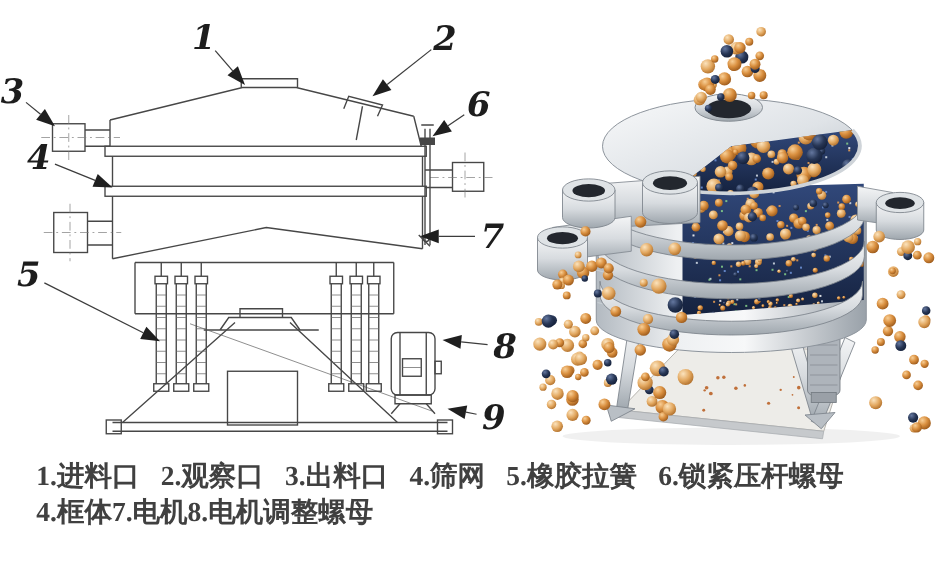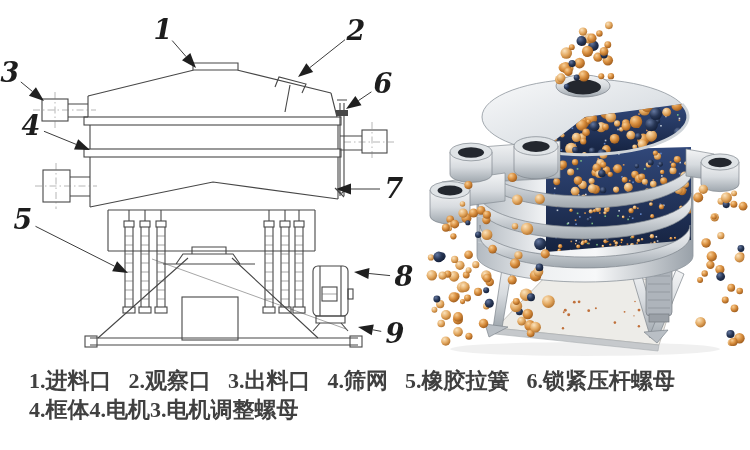--- a/index.html
+++ b/index.html
@@ -860,15 +860,15 @@
           <circle cx="720.8280677199364" cy="235.6718394383788" r="3.5558508089743555" fill="url(#rbL)"></circle>
           <circle cx="698.1817265953869" cy="197.5489150211215" r="5.04149514855817" fill="url(#rb)"></circle>
           <circle cx="730.482716511935" cy="334.03880121558905" r="4.063079762738198" fill="url(#rbD)"></circle>
           <circle cx="711.7553881127387" cy="256.46081107109785" r="5.112231152597815" fill="url(#rb)"></circle>
         </g>
     </g>
   </svg>
 
   <div class="caption">
     <div class="cap-line" id="legend-line1"><span class="legend-item gap">1.进料口</span><span class="legend-item gap">2.观察口</span><span class="legend-item gap">3.出料口</span><span class="legend-item gap">4.筛网</span><span class="legend-item gap">5.橡胶拉簧</span><span class="legend-item gap">6.锁紧压杆螺母</span></div>
-    <div class="cap-line" id="legend-line2"><span class="legend-item">4.框体</span><span class="legend-item">4.电机</span><span class="legend-item">3.电机调整螺母</span></div>
+    <div class="cap-line" id="legend-line2"><span class="legend-item">4.框体</span><span class="legend-item">7.电机</span><span class="legend-item">8.电机调整螺母</span></div>
   </div>
 </div>
 
 </body></html>

